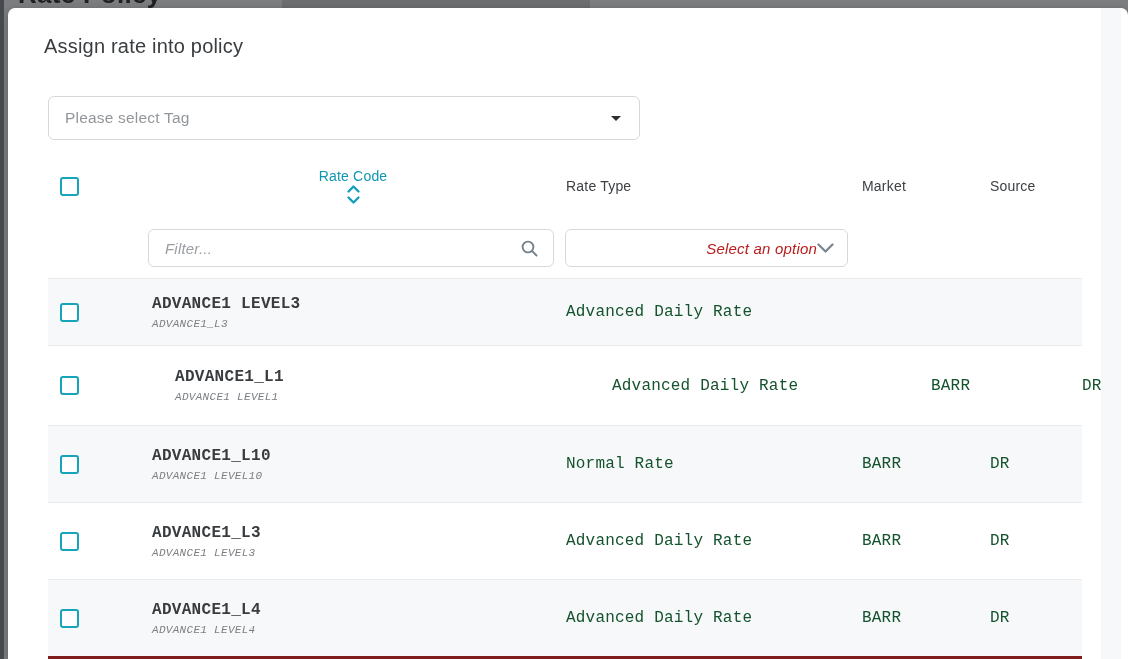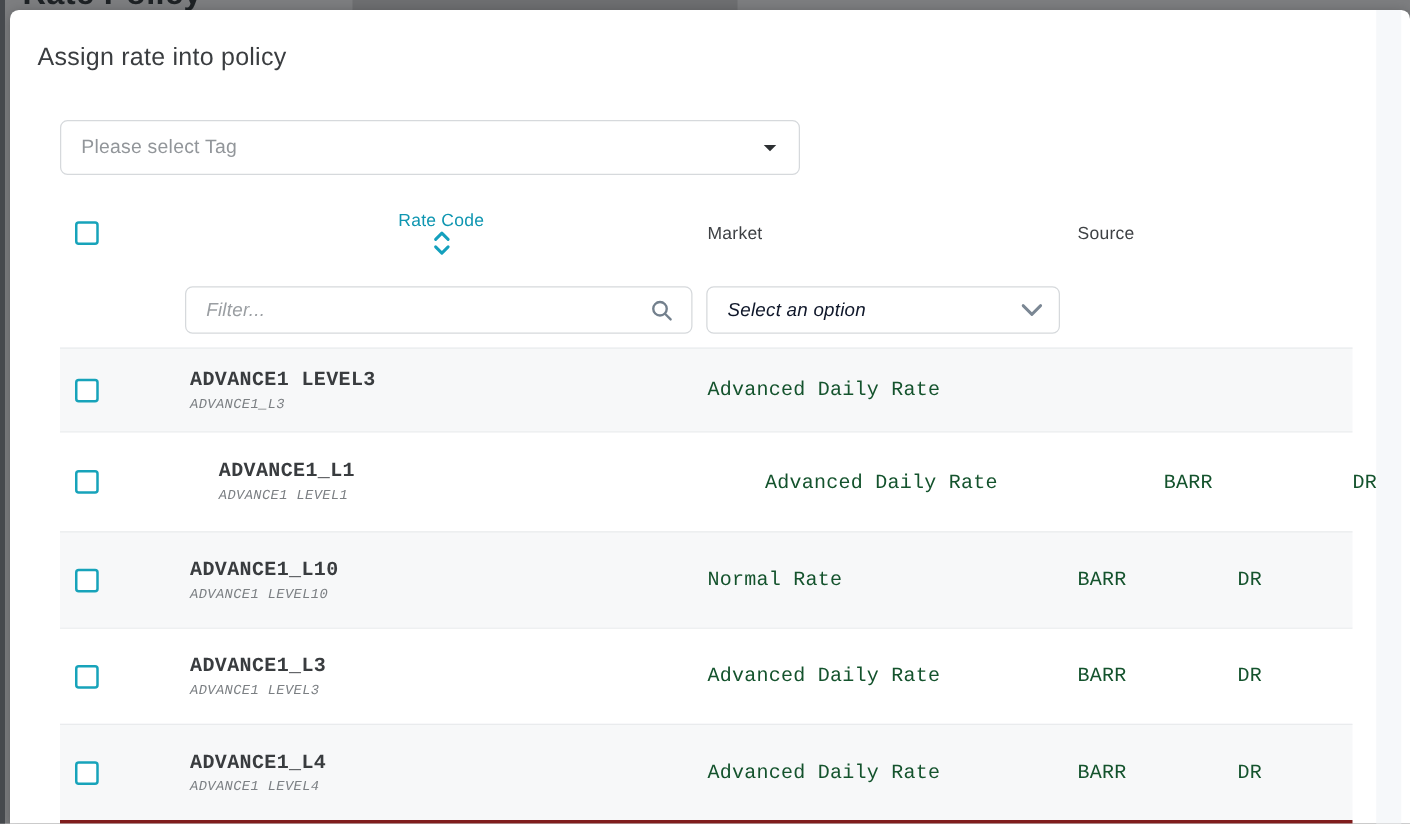--- a/index.html
+++ b/index.html
@@ -29,21 +29,21 @@
   .modal {
     position:absolute; left:8px; top:8px; width:1120px; height:651px;
     background:#ffffff; border-radius:7px 7px 0 0;
     box-shadow:0 2px 10px rgba(0,0,0,.25);
     z-index:2; overflow:hidden;
   }
   .scroll-track {
     position:absolute; right:7px; top:0; bottom:0; width:20px;
     background:#f6f8fa;
   }
-  .modal-header { padding:27px 24px 0 22px; position:relative; }
+  .modal-header { padding:27px 24px 0 36px; position:relative; }
   .modal-title {
     font-size:20px; font-weight:400; color:#3a3d40; line-height:22px;
     letter-spacing:.2px;
   }
   .modal-body { padding:39px 46px 0 40px; position:relative; }
 
   
   .tag-select {
     width:592px; height:44px; border:1px solid #d6d9dc; border-radius:6px;
     background:#fff; display:flex; align-items:center;
@@ -77,21 +77,21 @@
     margin-left:-4px; width:406px; height:38px;
     border:1px solid #d6d9dc; border-radius:6px; background:#fff;
     display:flex; align-items:center; padding:0 14px 0 16px; cursor:text;
   }
   .filter-input .ph { flex:1; font-size:15px; color:#9a9ea2; letter-spacing:.2px; }
   .filter-select {
     margin-left:-1px; width:283px; height:38px;
     border:1px solid #d6d9dc; border-radius:6px; background:#fff;
     display:flex; align-items:center; padding:0 13px 0 16px; cursor:pointer;
   }
-  .filter-select .ph { flex:1; font-size:15px; color:#0f172a; letter-spacing:.2px; }
+  .filter-select .ph { flex:1; font-size:15px; color:#b91c1c; letter-spacing:.2px;text-align:right; }
 
   .spacer { height:10px; }
 
   .tbody { border-bottom:3px solid #7f1d1d;font-family:Liberation Mono, monospace; }
   .row { height:77px; align-items:center; border-top:1px solid #e9ebed; background:#fff; }
   .row:nth-child(odd) { background:#f7f8f9; }
   .row:nth-child(1) { height:67px; }
   .row:nth-child(2) { height:80px;gap:23px; }
   .code { font-size:16px; font-weight:700; color:#393c3f; letter-spacing:.3px; }
   .subcode { font-size:11px; font-style:italic; color:#7b7f83; margin-top:5px; letter-spacing:.3px; }
@@ -126,20 +126,21 @@
         </div>
         <div class="th th-code">
           <span>Rate Code</span>
           <span class="sort-icon">
             <svg width="15" height="21" viewBox="0 0 15 21">
               <polyline points="2.5,7.5 7.5,2.5 12.5,7.5" fill="none" stroke="#14a0bd" stroke-width="2.4" stroke-linecap="round" stroke-linejoin="round"></polyline>
               <polyline points="2.5,13.5 7.5,18.5 12.5,13.5" fill="none" stroke="#14a0bd" stroke-width="2.4" stroke-linecap="round" stroke-linejoin="round"></polyline>
             </svg>
           </span>
         </div>
+        <div class="th">Rate Type</div>
         <div class="th">Market</div>
         <div class="th">Source</div>
       </div>
 
       <div class="grid-row filter-row">
         <div class="col-check"></div>
         <div>
           <div class="filter-input">
             <span class="ph">Filter...</span>
             <svg width="19" height="19" viewBox="0 0 19 19">

